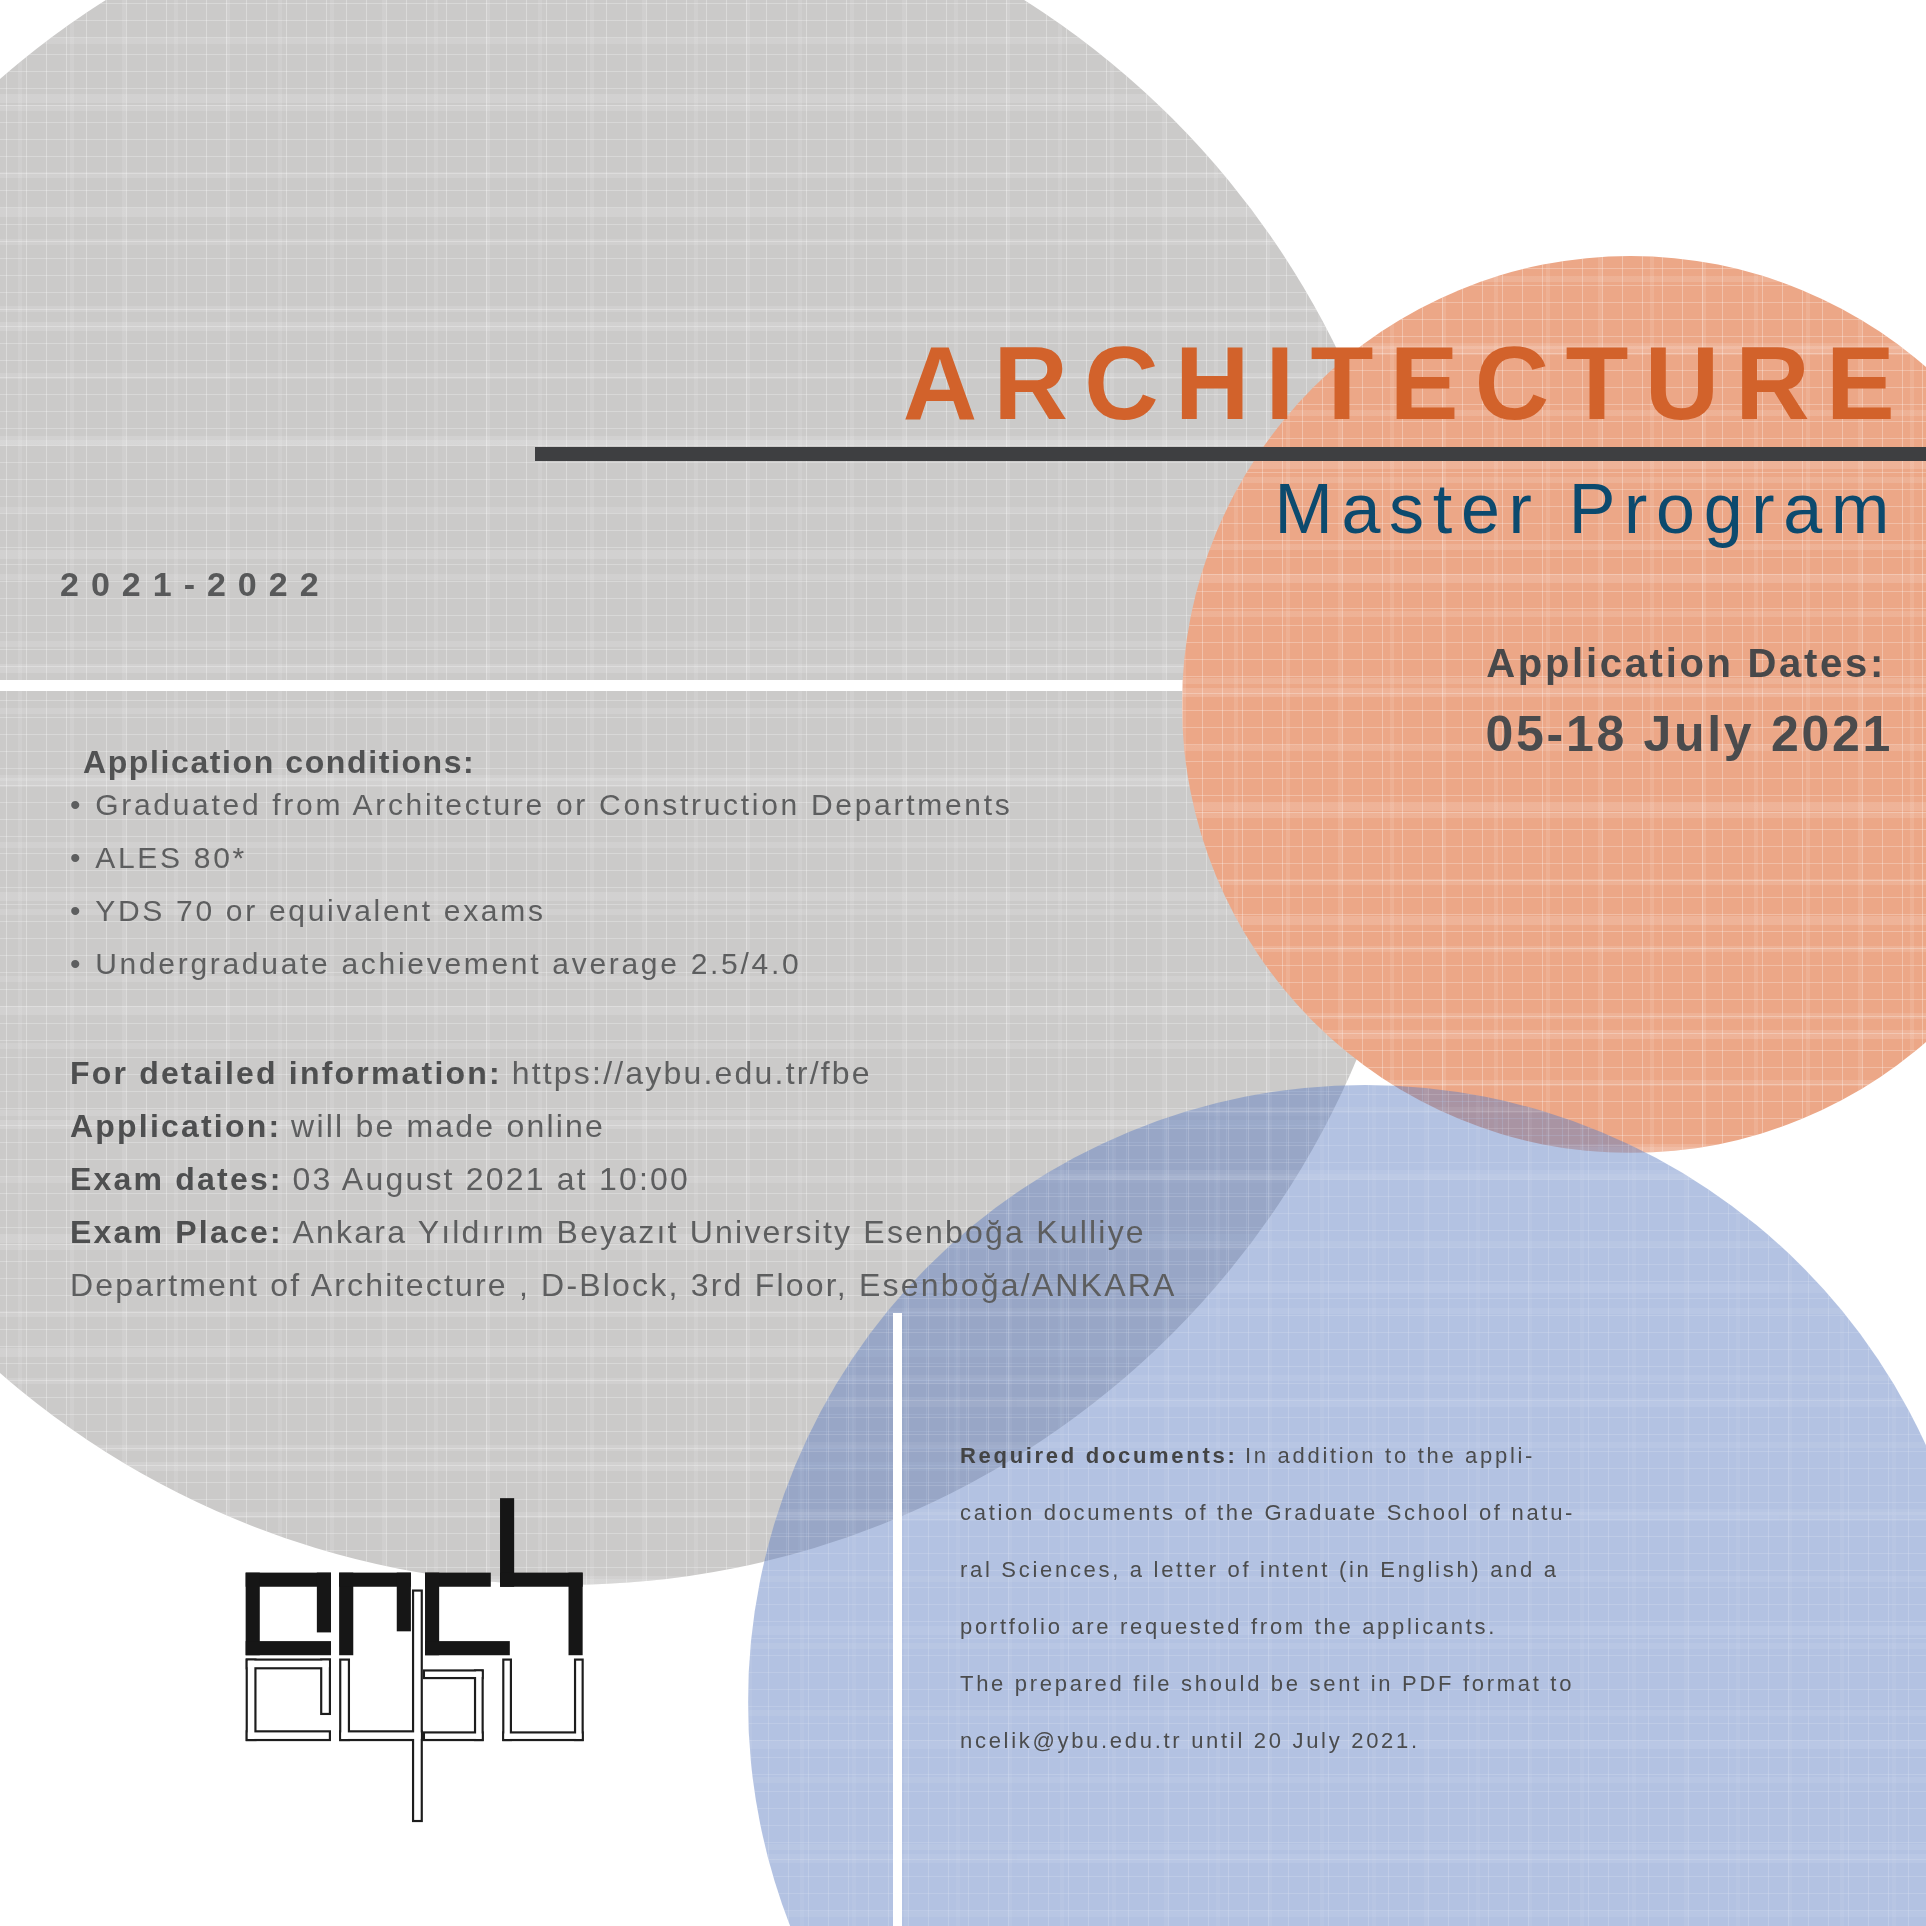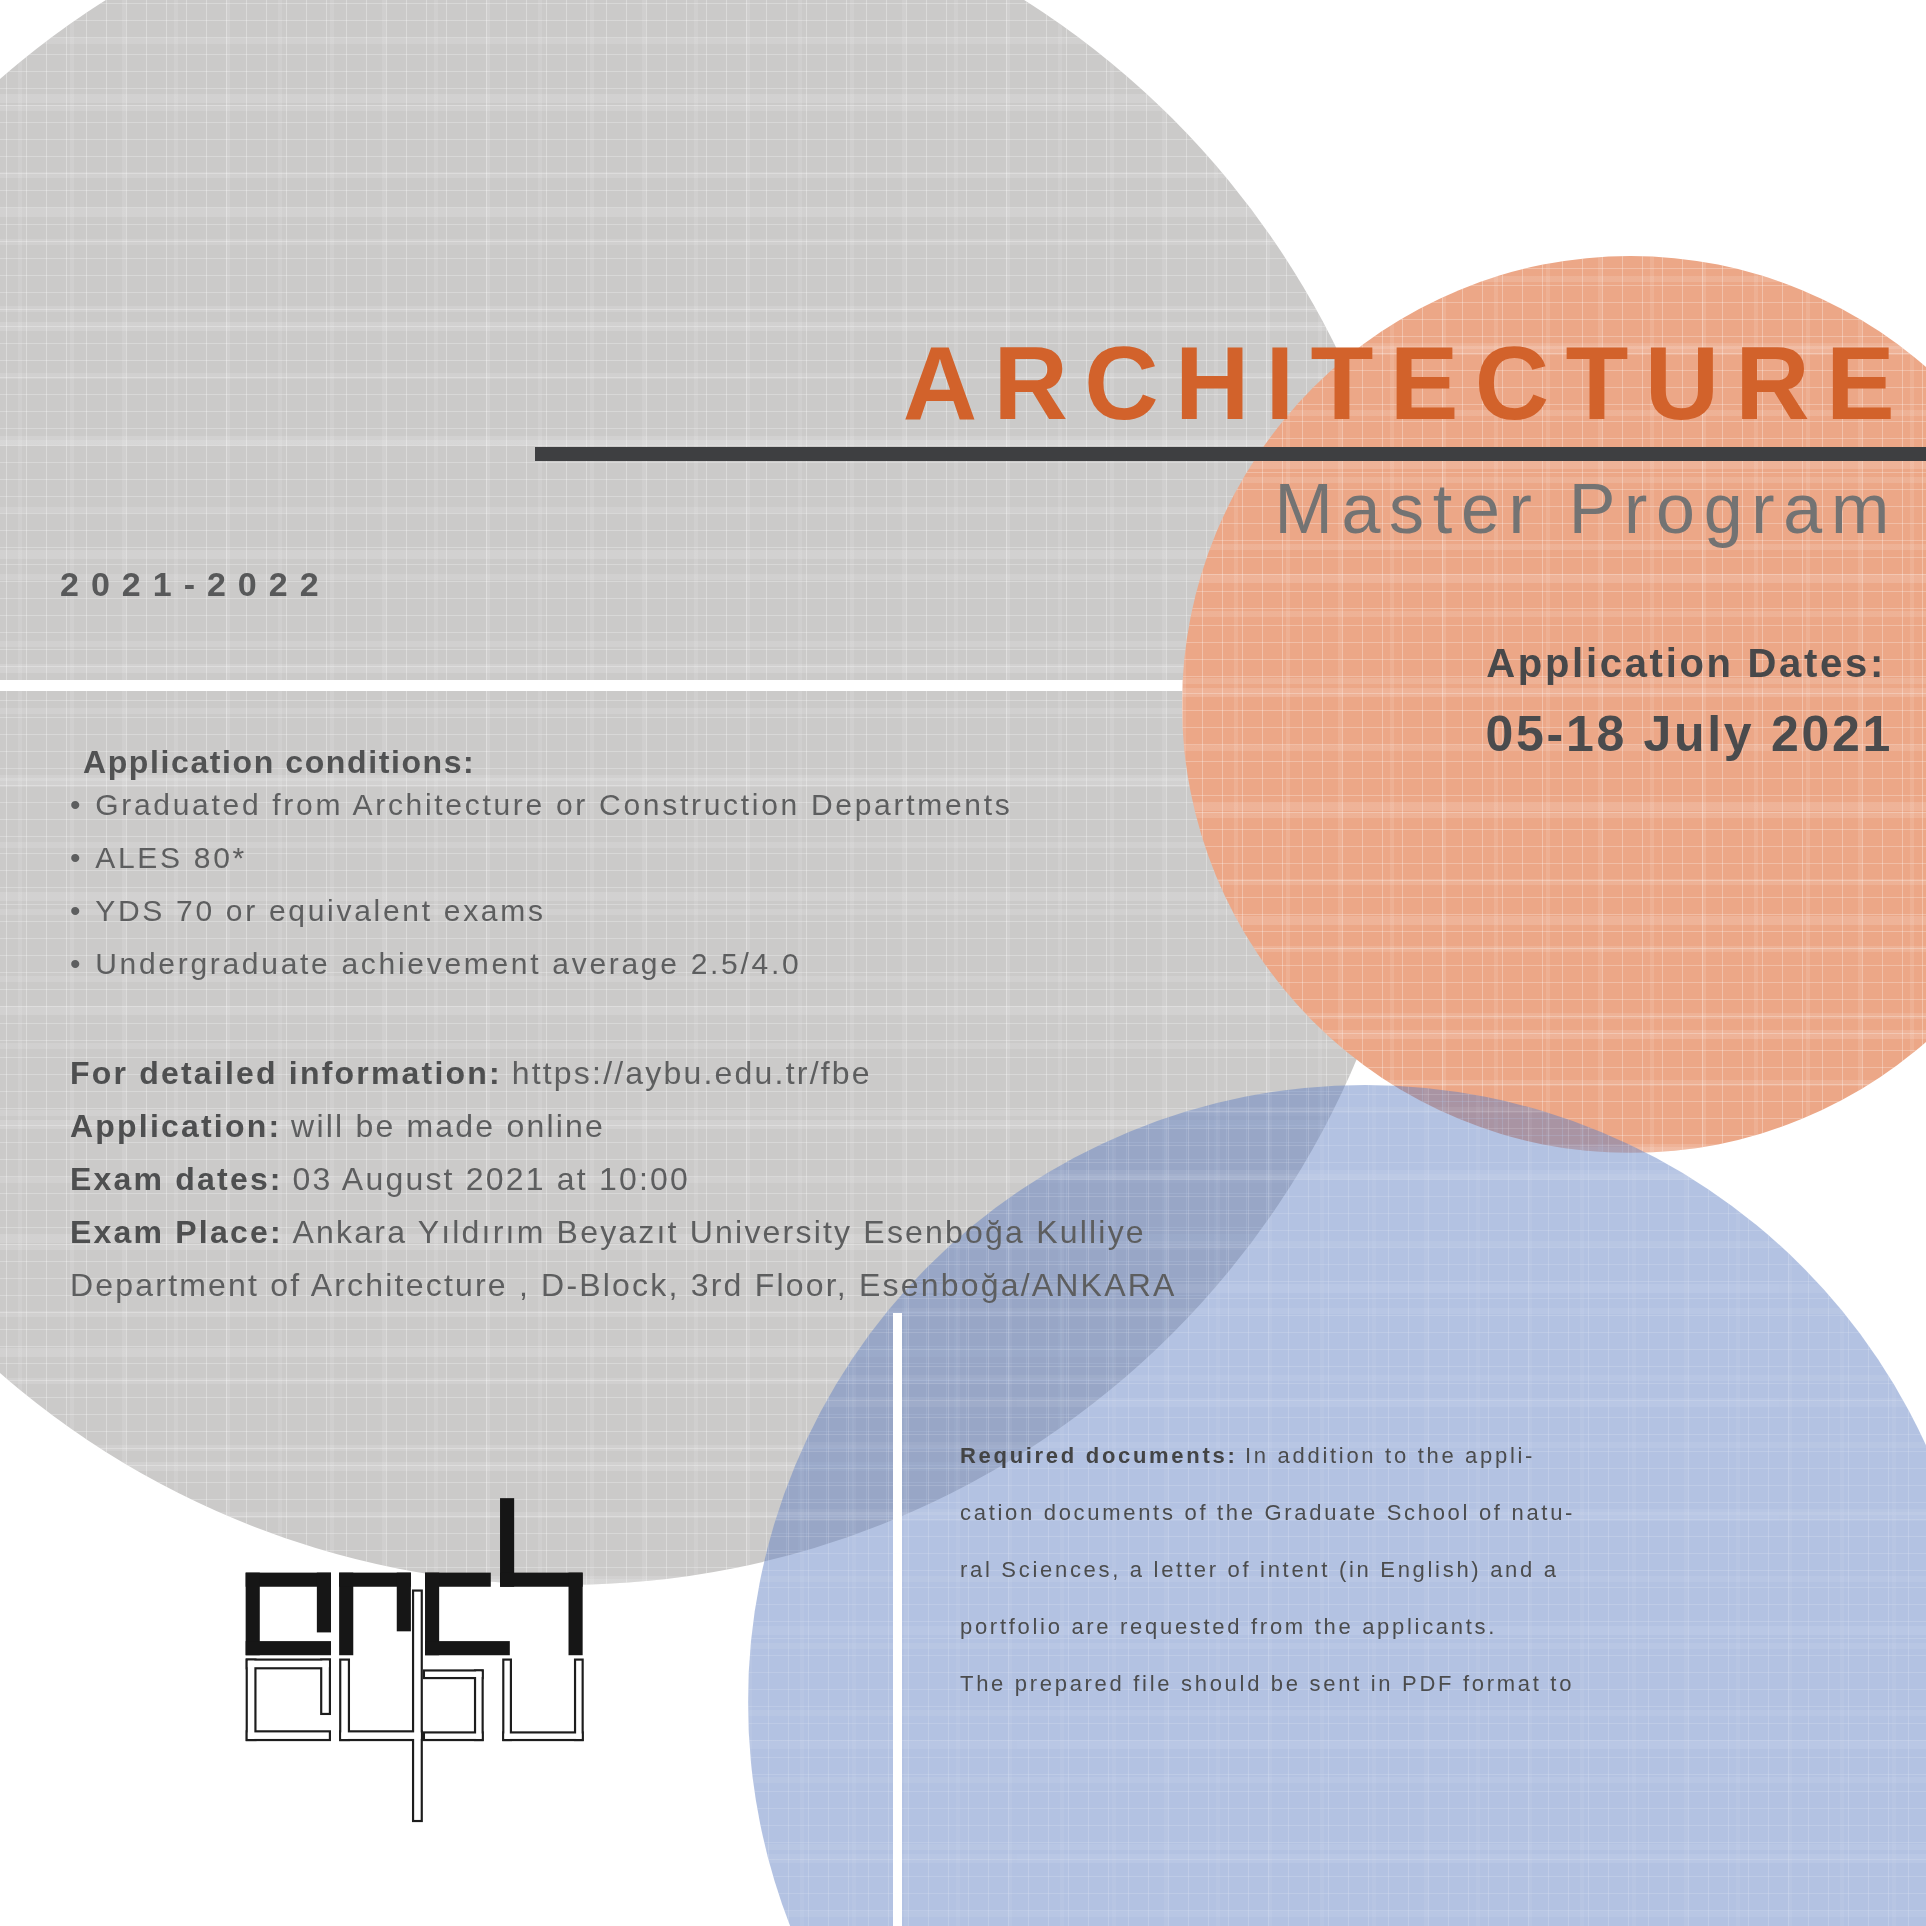--- a/index.html
+++ b/index.html
@@ -36,21 +36,21 @@
 
   
   .title {
     position:absolute; right:15px; top:325px;
     font-size:103px; font-weight:700; letter-spacing:16.3px;
     color:#d2622b; white-space:nowrap;
   }
   .subtitle {
     position:absolute; right:28px; top:469px;
     font-size:70px; font-weight:400; letter-spacing:8.7px;
-    color:#737373; white-space:nowrap;
+    color:#0c4a6e; white-space:nowrap;
   }
   .app-dates-label {
     position:absolute; right:40px; top:641px;
     font-size:40px; font-weight:700; letter-spacing:2.7px;
     color:#47484a; white-space:nowrap;
   }
   .app-dates-value {
     position:absolute; right:33px; top:705px;
     font-size:50px; font-weight:700; letter-spacing:2.7px;
     color:#4a4b4d; white-space:nowrap;
@@ -157,20 +157,21 @@
   </div>
 
   <div class="required">
     <div class="req-line">
       <span class="lbl">Required documents:</span><span>In addition to the appli-</span>
     </div>
     <div class="req-line">cation documents of the Graduate School of natu-</div>
     <div class="req-line">ral Sciences, a letter of intent (in English) and a</div>
     <div class="req-line">portfolio are requested from the applicants.</div>
     <div class="req-line">The prepared file should be sent in PDF format to</div>
+    <div class="req-line">ncelik@ybu.edu.tr until 20 July 2021.</div>
   </div>
 
   <svg class="logo" viewBox="0 0 700 620" aria-hidden="true">
 
     <g fill="#161616">
 
       <rect x="32" y="152" width="157" height="26"></rect>
       <rect x="32" y="152" width="26" height="152"></rect>
       <rect x="32" y="278" width="157" height="26"></rect>
       <rect x="163" y="152" width="26" height="110"></rect>

